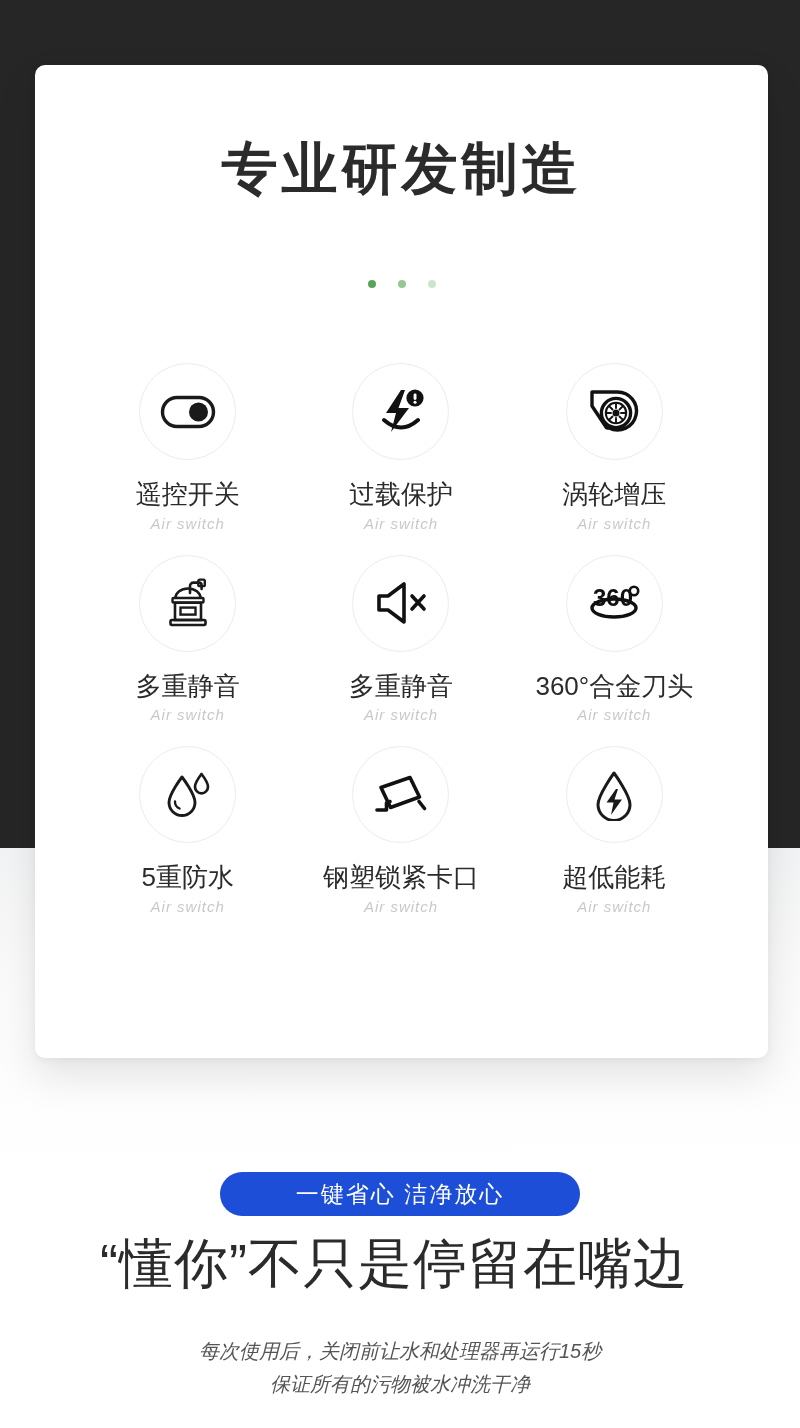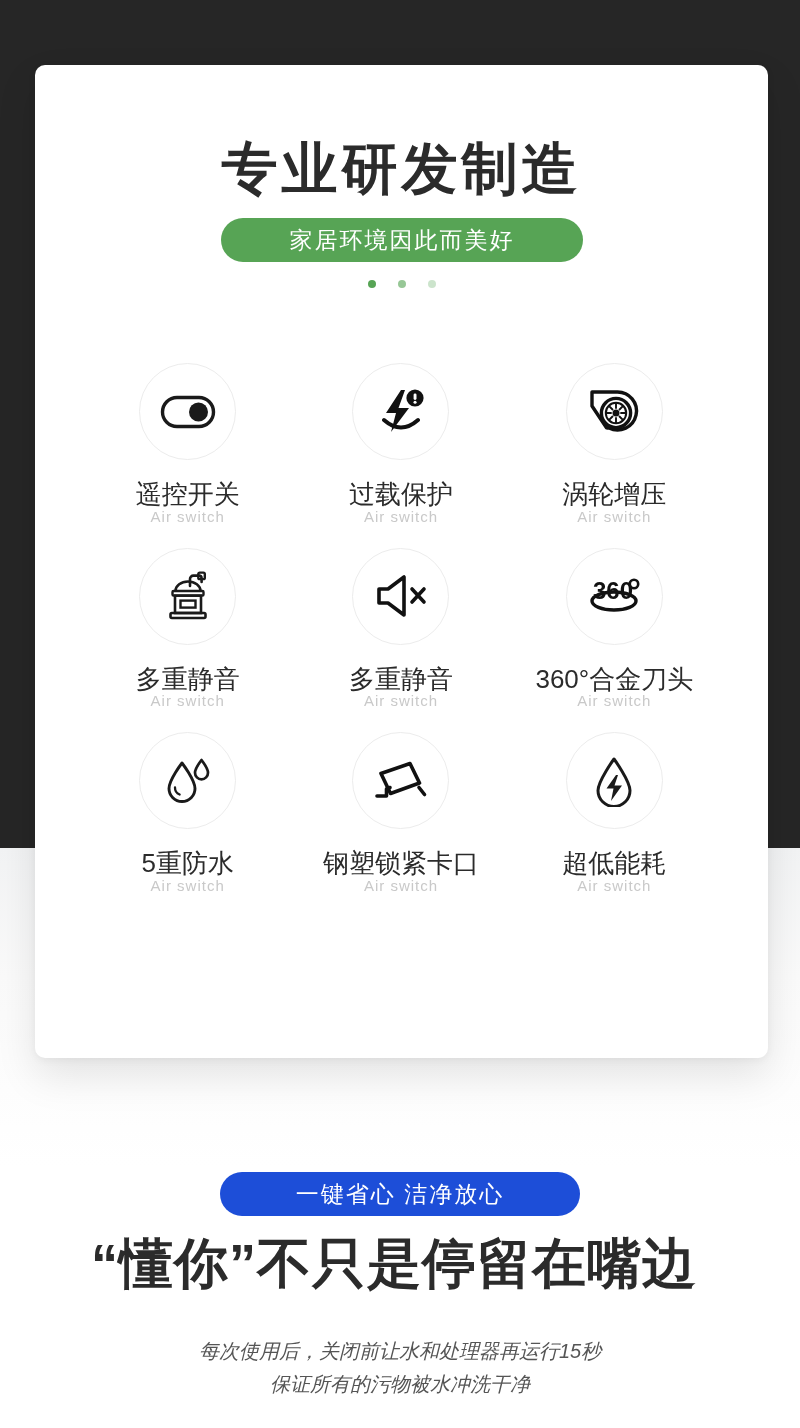--- a/index.html
+++ b/index.html
@@ -95,45 +95,47 @@
   .circle svg { display:block; }
   .cell-title {
     margin-top:20px;
     font-size:26px;
     color:#2b2b2b;
     font-weight:500;
     line-height:1.1;
     white-space:nowrap;
   }
   .cell-sub {
+    margin-top:7px;
     font-size:15px;
     color:#c9c9c9;
     letter-spacing:1px;
     line-height:1;
+    font-style:italic;
   }
 
   
   .bottom-badge {
     position:absolute;
     left:220px; top:1172px;
     width:360px; height:44px;
     background:#1d4ed8;
     border-radius:22px;
     display:flex; align-items:center; justify-content:center;
     color:#ffffff;
     font-size:23px;
     letter-spacing:2px;
     font-weight:500;
   }
   .bottom-headline {
     position:absolute;
     left:0; top:1232px; width:788px;
     text-align:center;
     font-size:54px;
-    font-weight:bold;
+    font-weight:normal;
     color:#2b2b2b;
     letter-spacing:1px;
     line-height:1.15;
     white-space:nowrap;
   }
   .bottom-note {
     position:absolute;
     left:0; top:1335px; width:800px;
     text-align:center;
     font-size:20px;
@@ -147,21 +149,20 @@
 
 <div id="page">
 
   <div class="dark-band"></div>
   <div class="light-band"></div>
 
   <div class="card">
 
     <div class="head-title">专业研发制造</div>
 
-    <div class="head-badge">家居环境因此而美好</div>
 
     <div class="dots">
       <span class="dot d1"></span>
       <span class="dot d2"></span>
       <span class="dot d3"></span>
     </div>
 
     <div class="grid">
 
       <div class="cell">

